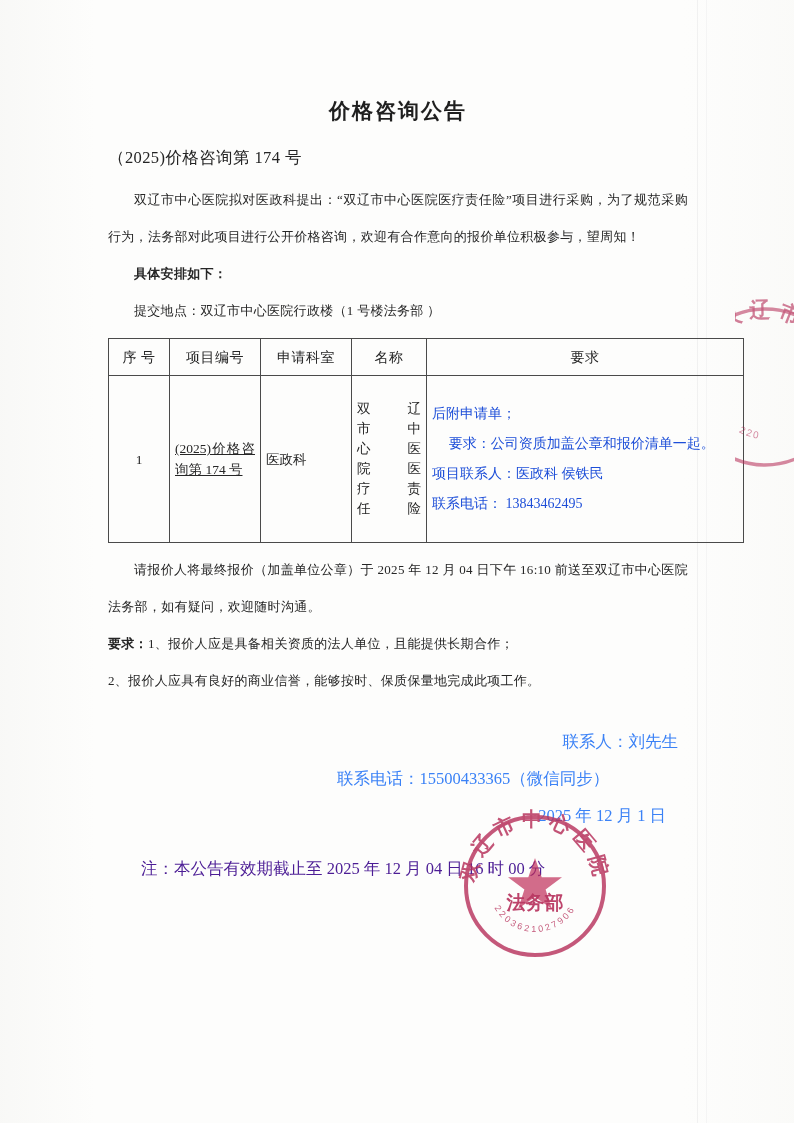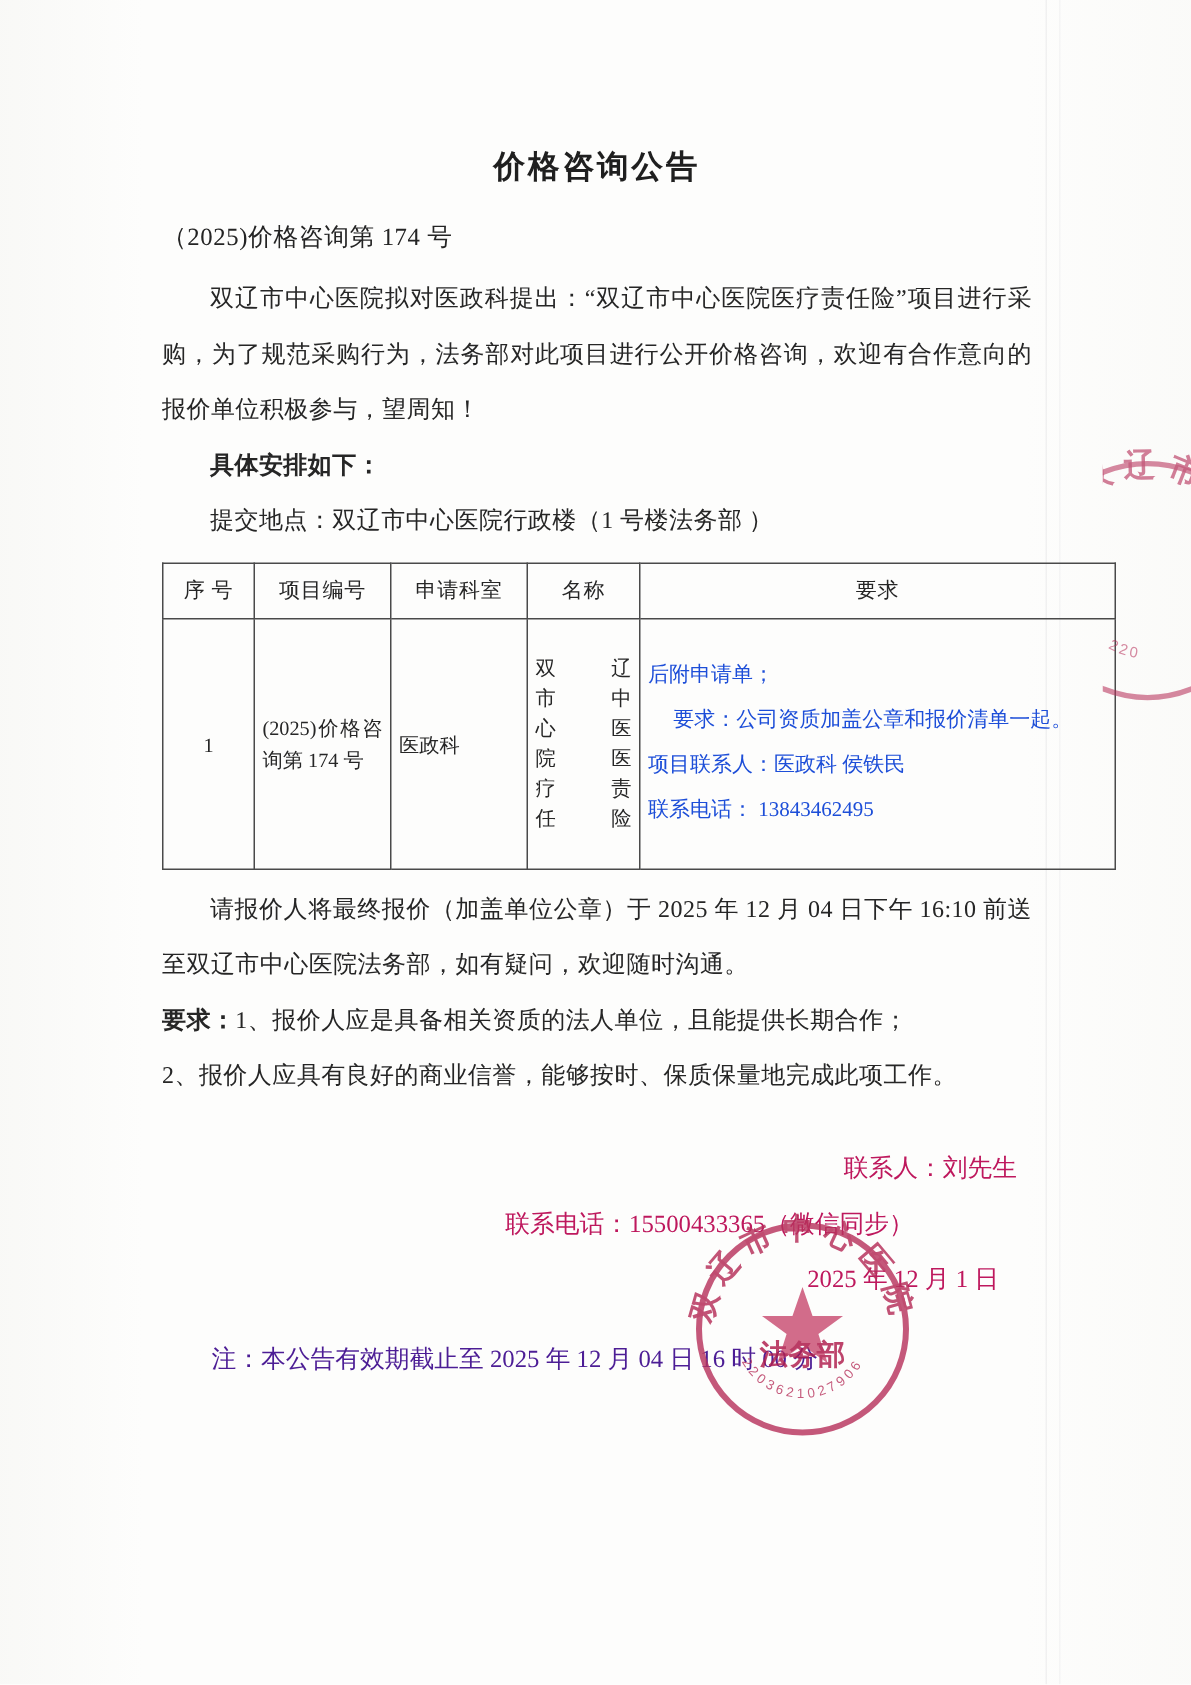--- a/index.html
+++ b/index.html
@@ -63,21 +63,21 @@
 
   .doc-number {
     text-align: left;
     font-size: 16.5px;
     margin-top: 22px;
     letter-spacing: 0.4px;
     color: #242424;
   }
 
   p.body-line {
-    font-size: 16px;
+    font-size: 13px;
     line-height: 37px;
     margin: 0;
     letter-spacing: 0.3px;
     color: #262626;
     text-align: justify;
     text-justify: inter-ideograph;
   }
   p.first-para {
     margin-top: 12px;
     text-indent: 2em;
@@ -122,20 +122,21 @@
   td.cell-idx {
     text-align: center;
     font-size: 13px;
   }
   td.cell-code {
     text-align: justify;
     text-justify: inter-ideograph;
     font-size: 12.5px;
     line-height: 23px;
     padding: 3px 6px;
+    text-decoration: underline;
   }
   td.cell-dept {
     text-align: left;
     font-size: 13.5px;
     padding-left: 8px;
   }
   td.cell-name {
     padding: 6px 7px;
     vertical-align: middle;
   }
@@ -167,21 +168,21 @@
     color: #1d4ed8;
   }
   .req-line.ind { text-indent: 1.2em; }
   .req-line.hang { text-indent: 0; }
 
   
   .sig-block {
     margin-top: 24px;
     font-size: 16.5px;
     line-height: 37px;
-    color: #be185d;
+    color: #3b82f6;
   }
   .sig-right {
     text-align: right;
     padding-right: 10px;
   }
   .sig-phone {
     text-align: center;
     padding-left: 150px;
   }
   .sig-date {

